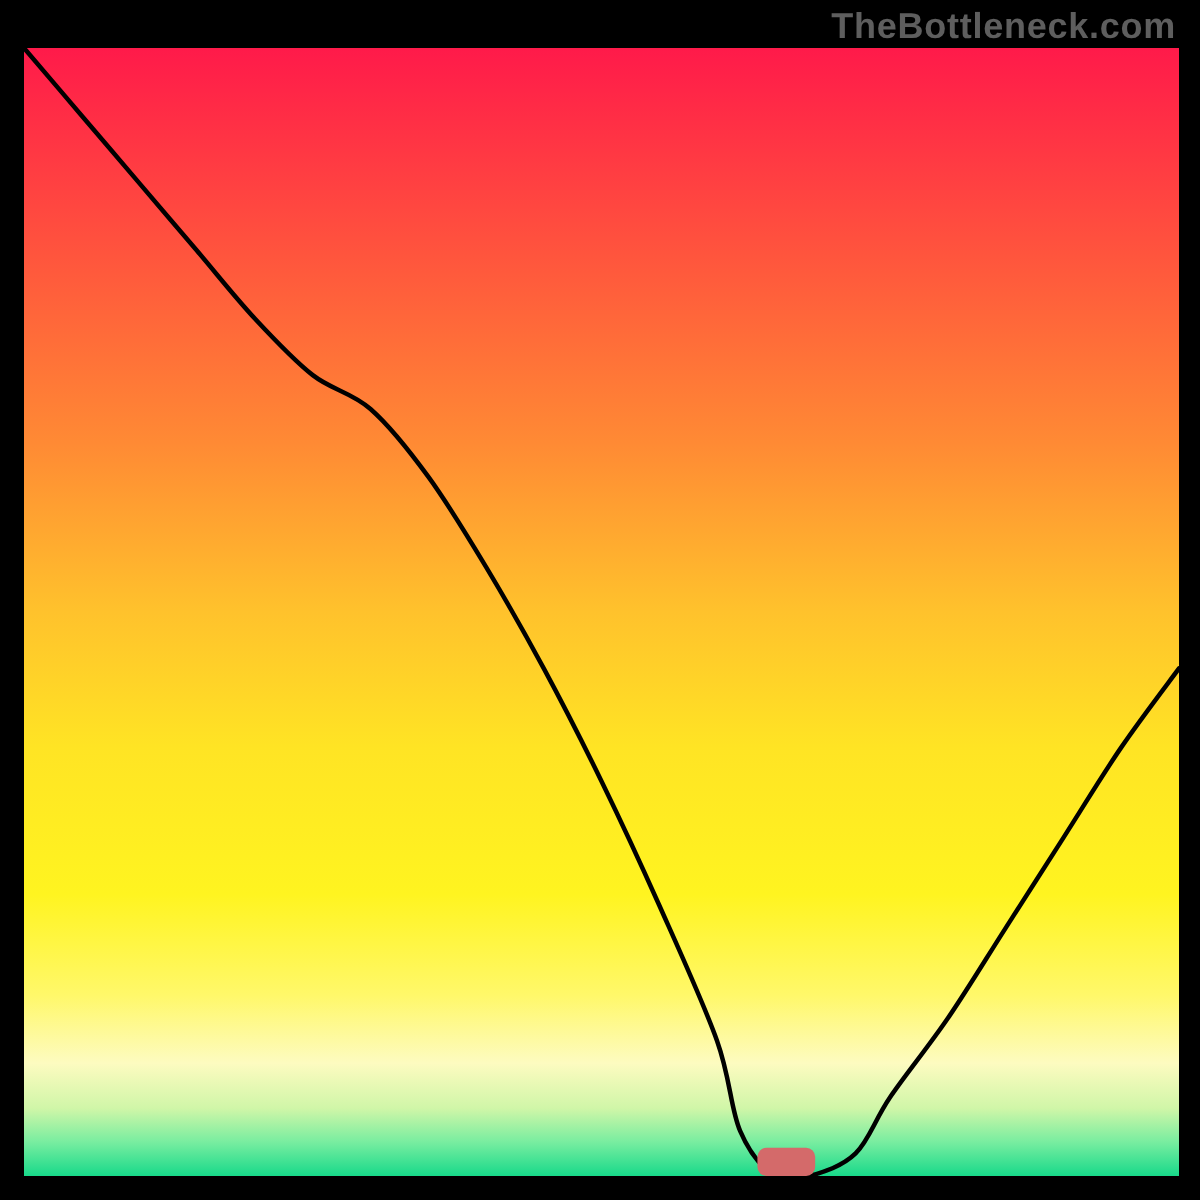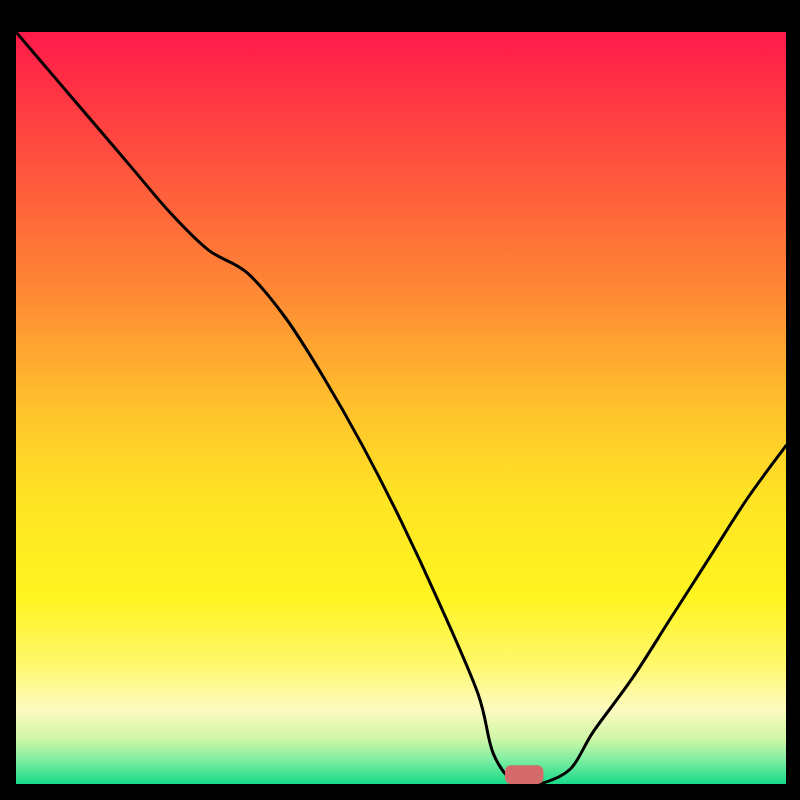--- a/index.html
+++ b/index.html
@@ -35,20 +35,21 @@
     height: 752px;
   }
   svg {
     display: block;
   }
 </style>
 </head>
 <body>
 
 <div class="wrap">
+  <div class="watermark">TheBottleneck.com</div>
   <div class="plot">
     <svg id="chart-svg" viewBox="0 0 770 752" width="770" height="752">
       <defs>
         <linearGradient id="bg-grad" x1="0" y1="0" x2="0" y2="1">
             <stop offset="0%" stop-color="#ff1a4a"></stop>
             <stop offset="5%" stop-color="#ff2a46"></stop>
             <stop offset="20%" stop-color="#ff5a3c"></stop>
             <stop offset="35%" stop-color="#ff8a34"></stop>
             <stop offset="50%" stop-color="#ffc22c"></stop>
             <stop offset="62%" stop-color="#ffe424"></stop>

